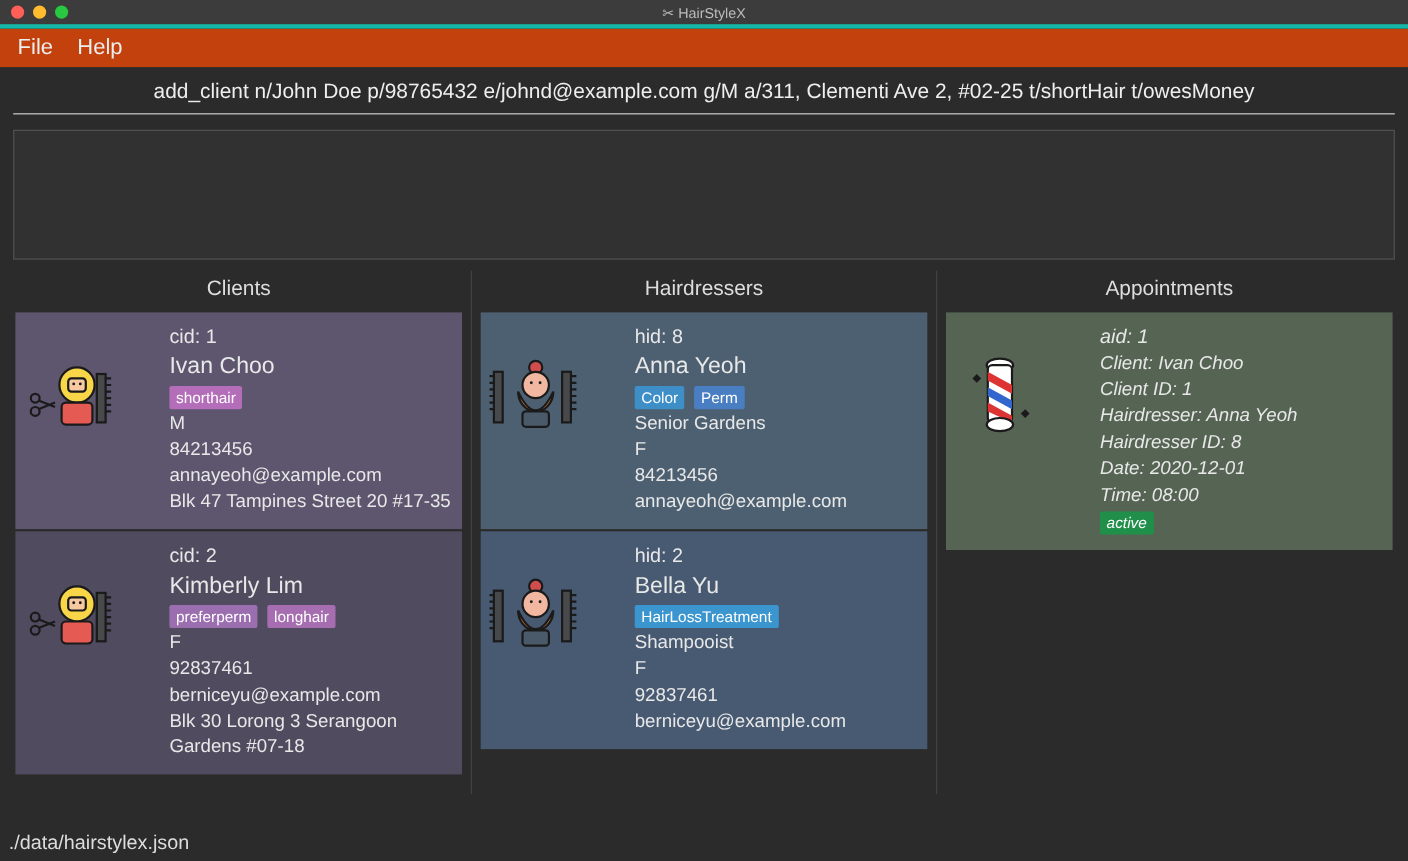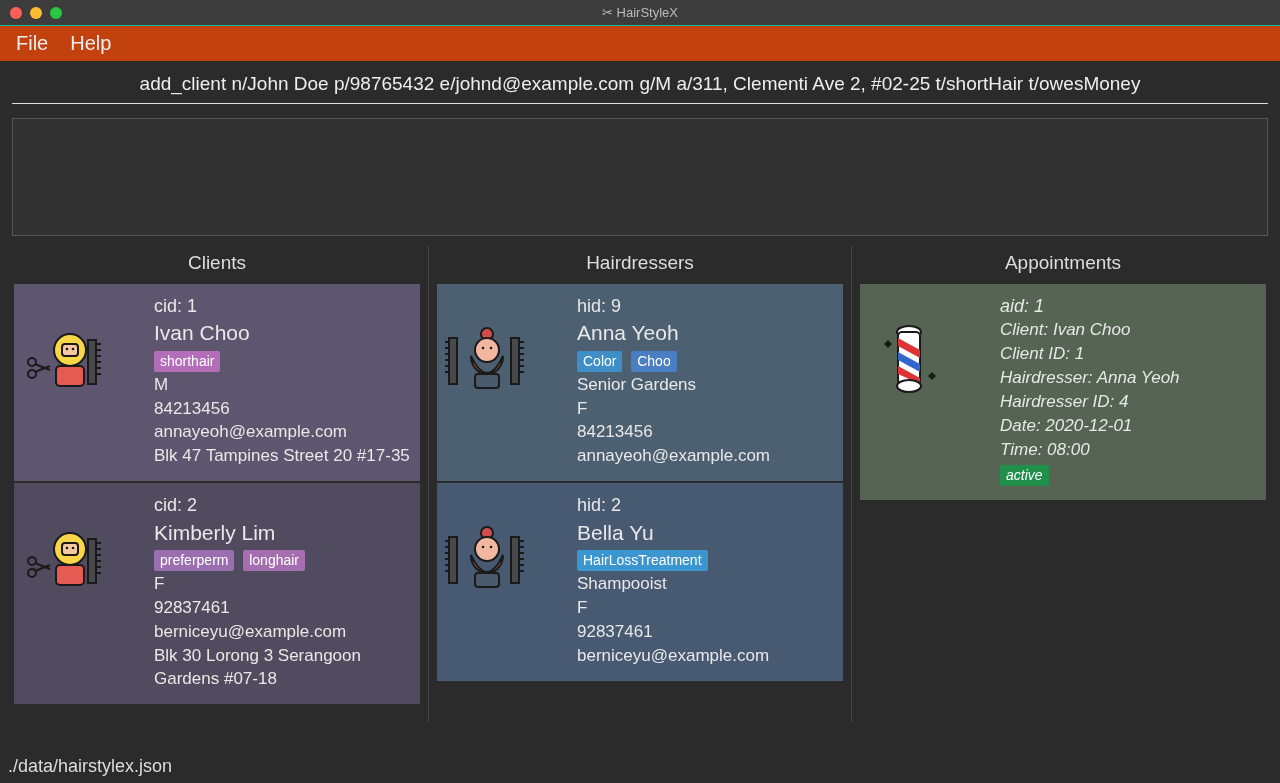--- a/index.html
+++ b/index.html
@@ -11,21 +11,21 @@
     height: 783px;
     overflow: hidden;
     font-size: 16px;
   }
   .titlebar {
     height: 26px;
     background: #3c3c3c;
     display: flex;
     align-items: center;
     position: relative;
-    border-bottom: 1px solid #14b8a6;
+    border-bottom: 4px solid #14b8a6;
   }
   .traffic-lights {
     display: flex;
     gap: 8px;
     margin-left: 10px;
   }
   .traffic-lights span {
     width: 12px; height: 12px; border-radius: 50%;
     display: inline-block;
   }
@@ -290,25 +290,25 @@
             <line x1="74" y1="22" x2="79" y2="22"></line>
               <line x1="74" y1="28" x2="79" y2="28"></line>
             <line x1="74" y1="34" x2="79" y2="34"></line>
               <line x1="74" y1="40" x2="79" y2="40"></line>
             <line x1="74" y1="46" x2="79" y2="46"></line>
               <line x1="74" y1="52" x2="79" y2="52"></line>
           </g>
         </svg>
       </div>
       <div class="info">
-        <div class="id-line">hid: 9</div>
+        <div class="id-line">hid: 8</div>
         <div class="name">Anna Yeoh</div>
         <div class="tags">
           <span class="tag tag-color">Color</span>
-          <span class="tag tag-perm">Choo</span>
+          <span class="tag tag-perm">Perm</span>
         </div>
         <div>Senior Gardens</div>
         <div>F</div>
         <div>84213456</div>
         <div>annayeoh@example.com</div>
       </div>
     </div>
 
     <div class="card hair-card-1">
       <div class="avatar">
@@ -367,21 +367,21 @@
           <path d="M24 32 L46 44 L46 52 L24 40 Z" fill="#36c"></path>
           <path d="M24 46 L46 58 L46 64 L24 54 Z" fill="#d33"></path>
           <ellipse cx="35" cy="66" rx="12" ry="6" fill="#fff" stroke="#1a1a1a" stroke-width="2"></ellipse>
         </svg>
       </div>
       <div class="info">
         <div class="id-line">aid: 1</div>
         <div>Client:  Ivan Choo</div>
         <div>Client ID: 1</div>
         <div>Hairdresser:  Anna Yeoh</div>
-        <div>Hairdresser ID: 4</div>
+        <div>Hairdresser ID: 8</div>
         <div>Date: 2020-12-01</div>
         <div>Time: 08:00</div>
         <div class="tags">
           <span class="tag tag-active">active</span>
         </div>
       </div>
     </div>
   </div>
 
 </div>

